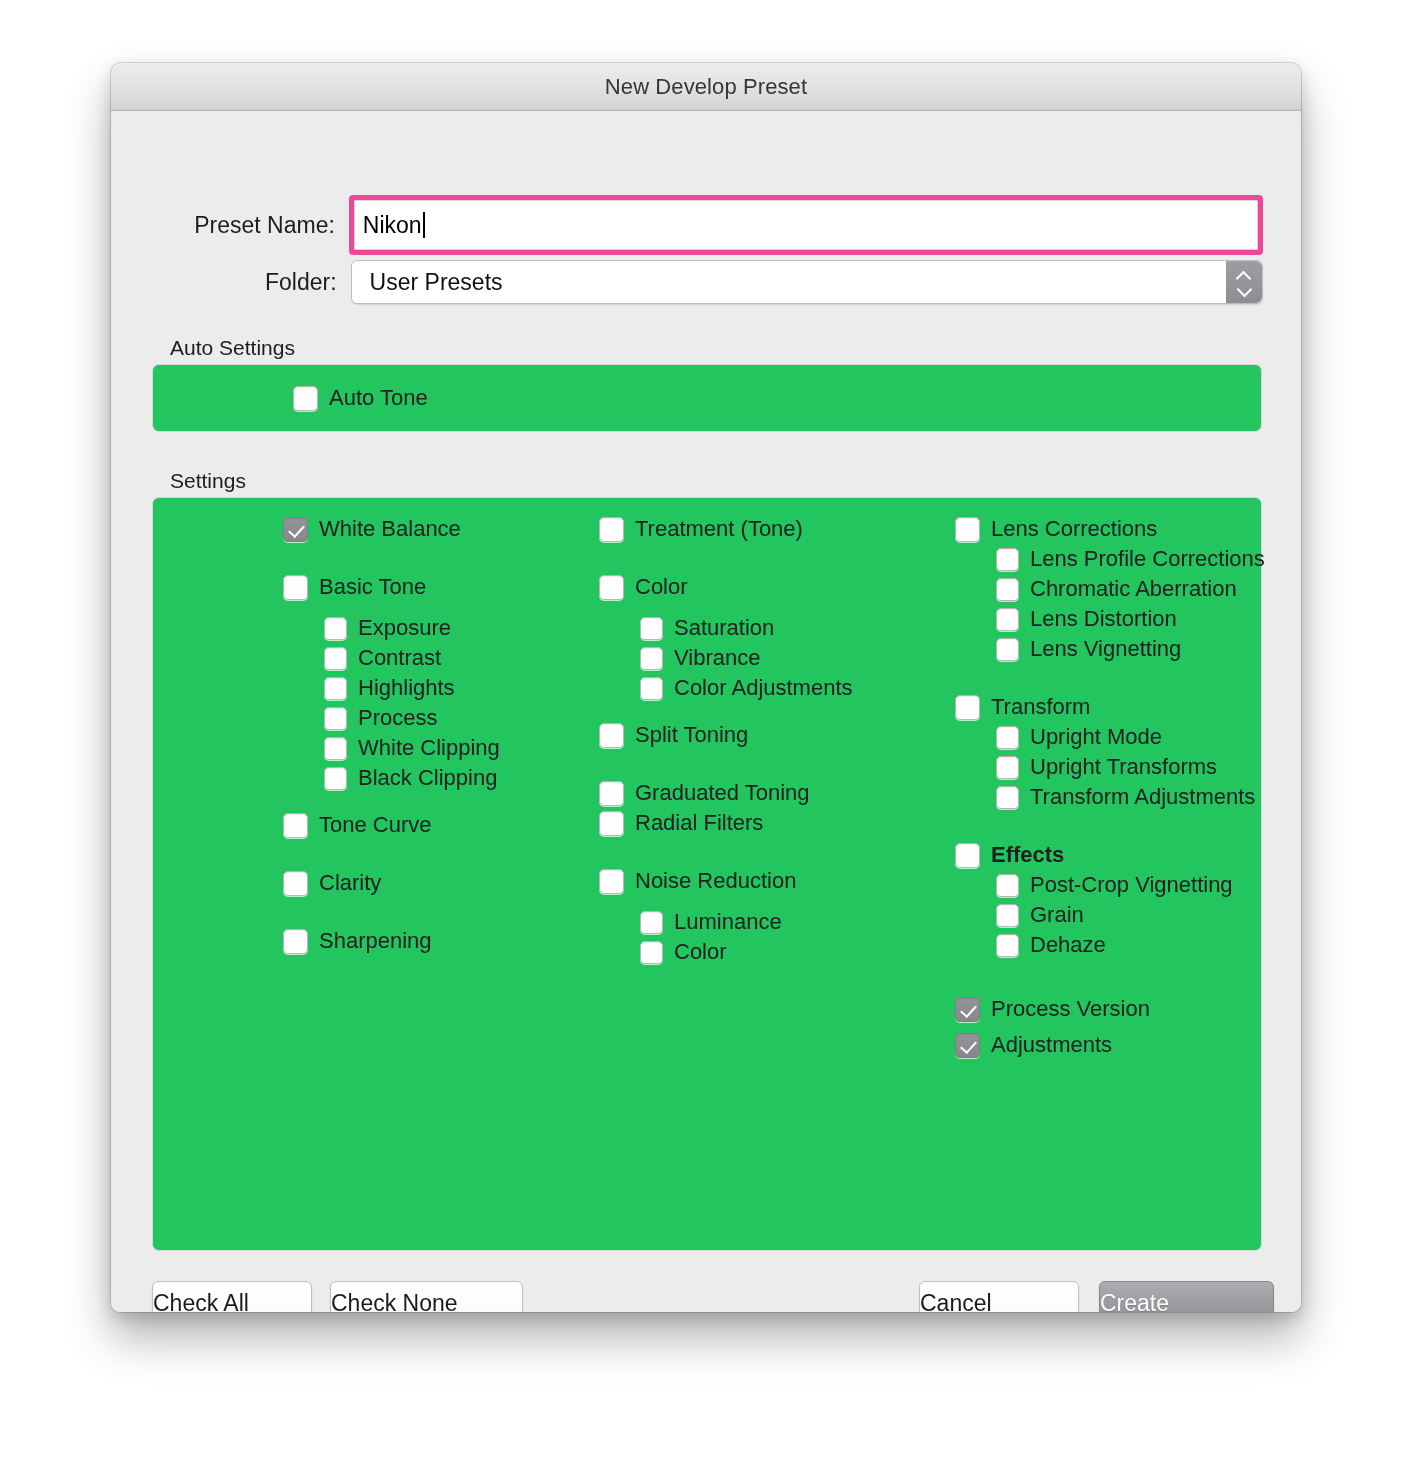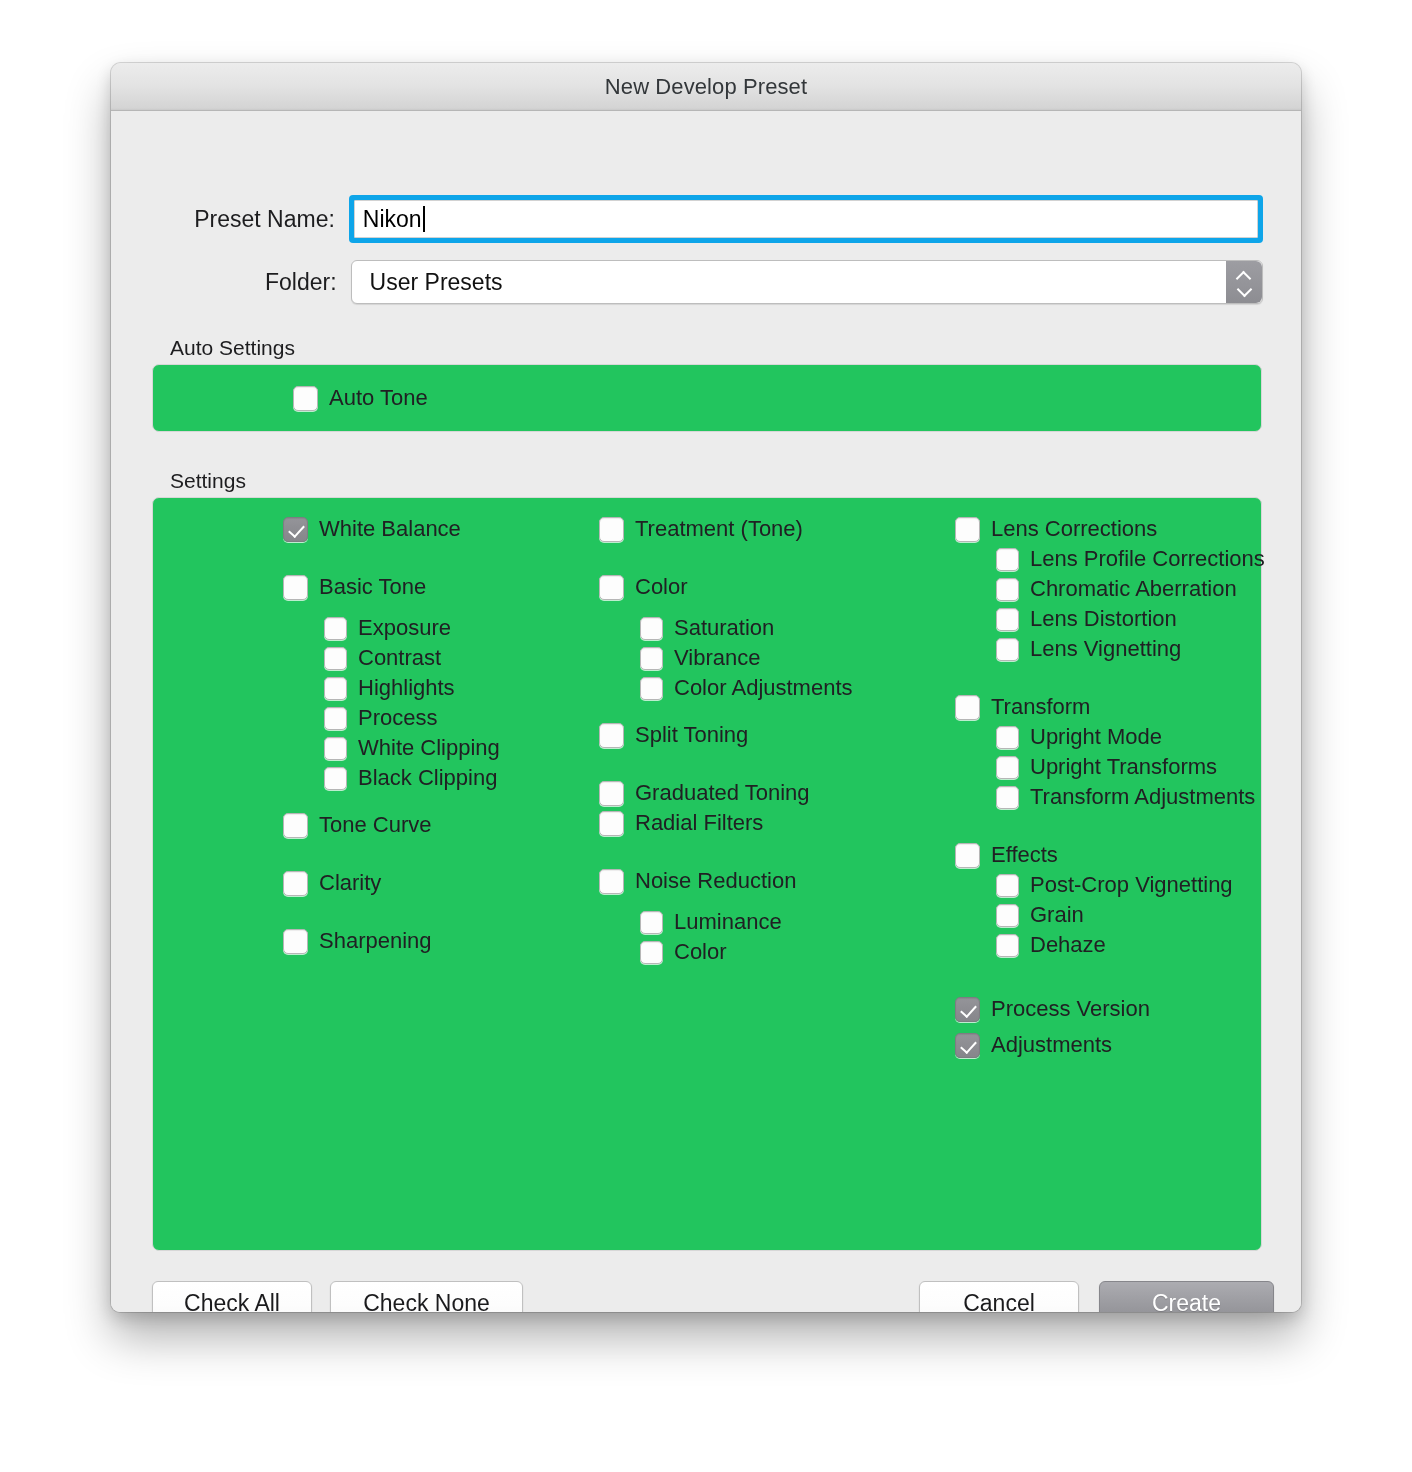--- a/index.html
+++ b/index.html
@@ -60,23 +60,23 @@
     text-align: right;
     white-space: nowrap;
   }
 
   #row-preset { left: 0px; top: 84px; width: 1152px; }
   #row-preset .field-label { width: 227px; padding-right: 0px; }
 
   .text-input-wrap {
     margin-left: 14px;
     width: 927px;
-    height: 48px;
+    height: 60px;
     border-radius: 4px;
-    background: #0ea5e9;
+    background: #ec4899;
     padding: 5px;
   }
   .text-input {
     width: 100%; height: 100%;
     background: #ffffff;
     border: 1px solid #d2d2d2;
     border-radius: 1px;
     display: flex; align-items: center;
     padding-left: 8px;
     font-size: 23px;
@@ -180,21 +180,21 @@
     color: #202023;
   }
   .cb-row.sub .cbox { width: 23px; height: 23px; }
   .cb-row.sub .cb-label { font-size: 22px; }
 
   
   .btn {
     position: absolute;
     height: 44px;
     border-radius: 6px;
-    display: flex; align-items: center; justify-content: center;
+    display: flex; align-items: center; justify-content: flex-start;
     font-size: 23px;
     color: #1b1b1d;
     background: linear-gradient(to bottom, #ffffff 0%, #fdfdfd 55%, #f7f7f7 100%);
     border: 1px solid #c0c0c0;
     box-shadow: 0 1px 1.5px rgba(0,0,0,0.13);
   }
   .btn.primary-disabled {
     background: linear-gradient(to bottom, #acacb1 0%, #9a9a9f 55%, #8d8d92 100%);
     border: 1px solid #86868b;
     color: #ffffff;
@@ -371,21 +371,21 @@
               <span class="cb-label">Upright Mode</span>
             </div>
             <div class="cb-row sub" style="left: 843px; top: 256px;">
               <span class="cbox"></span>
               <span class="cb-label">Upright Transforms</span>
             </div>
             <div class="cb-row sub" style="left: 843px; top: 286px;">
               <span class="cbox"></span>
               <span class="cb-label">Transform Adjustments</span>
             </div>
-            <div class="cb-row" style="left: 802px; top: 344px;">
+            <div class="cb-row" style="left: 802px; top: 344px; font-weight: bold;">
               <span class="cbox"></span>
               <span class="cb-label">Effects</span>
             </div>
             <div class="cb-row sub" style="left: 843px; top: 374px;">
               <span class="cbox"></span>
               <span class="cb-label">Post-Crop Vignetting</span>
             </div>
             <div class="cb-row sub" style="left: 843px; top: 404px;">
               <span class="cbox"></span>
               <span class="cb-label">Grain</span>

